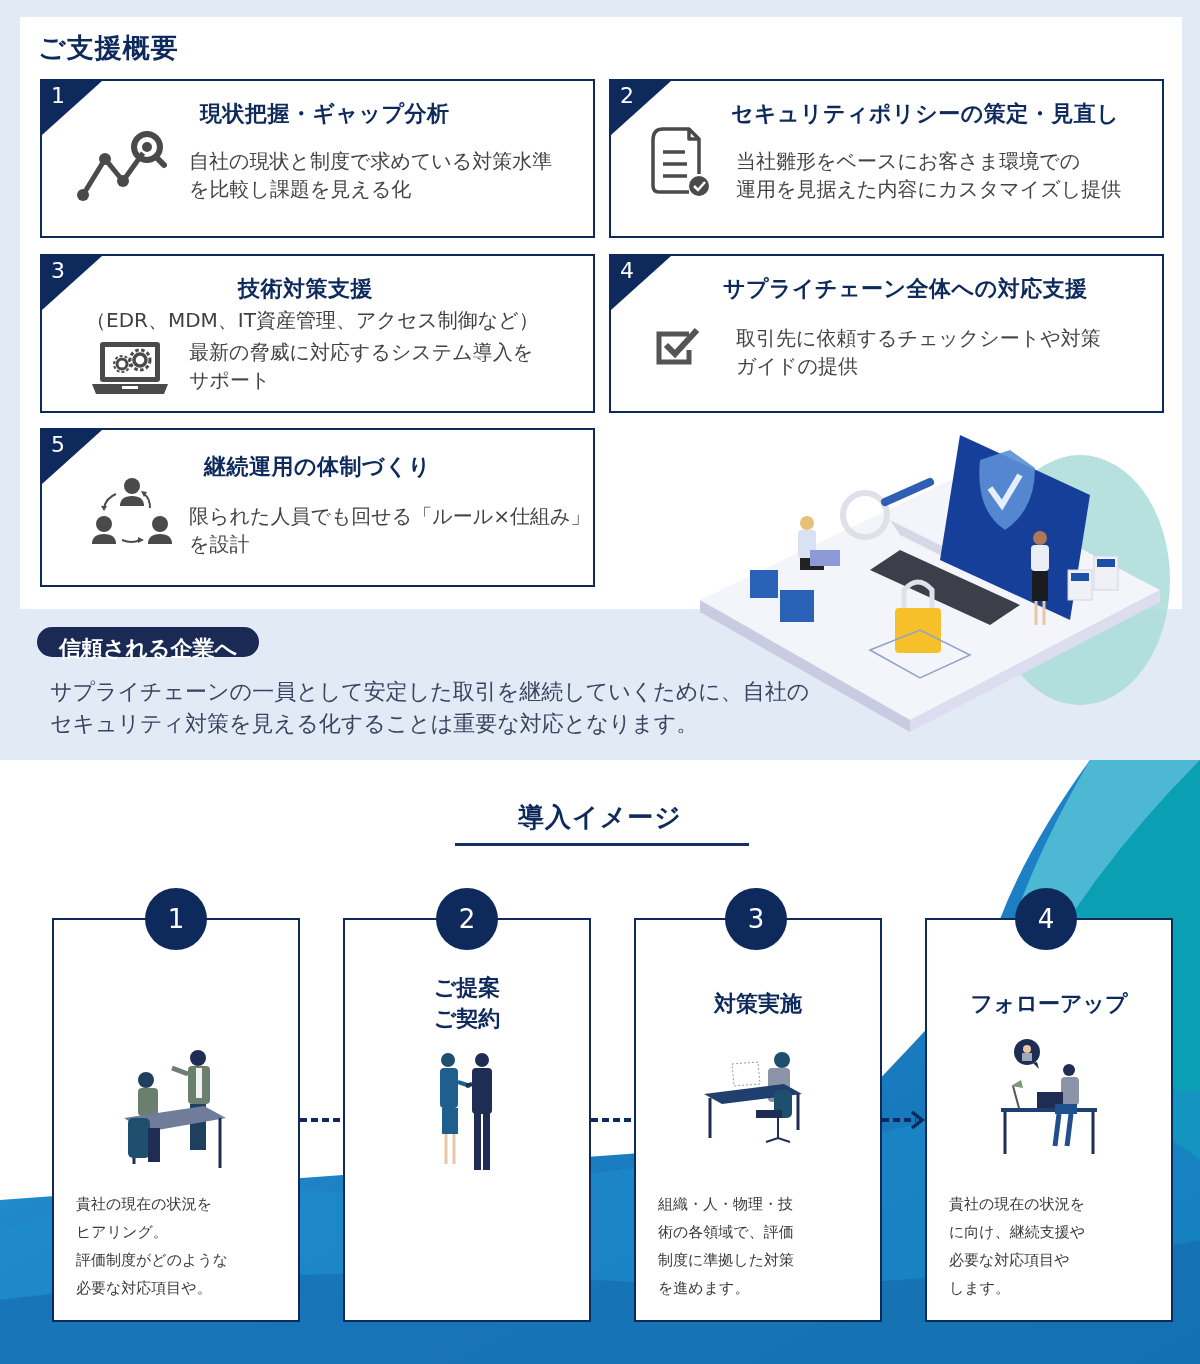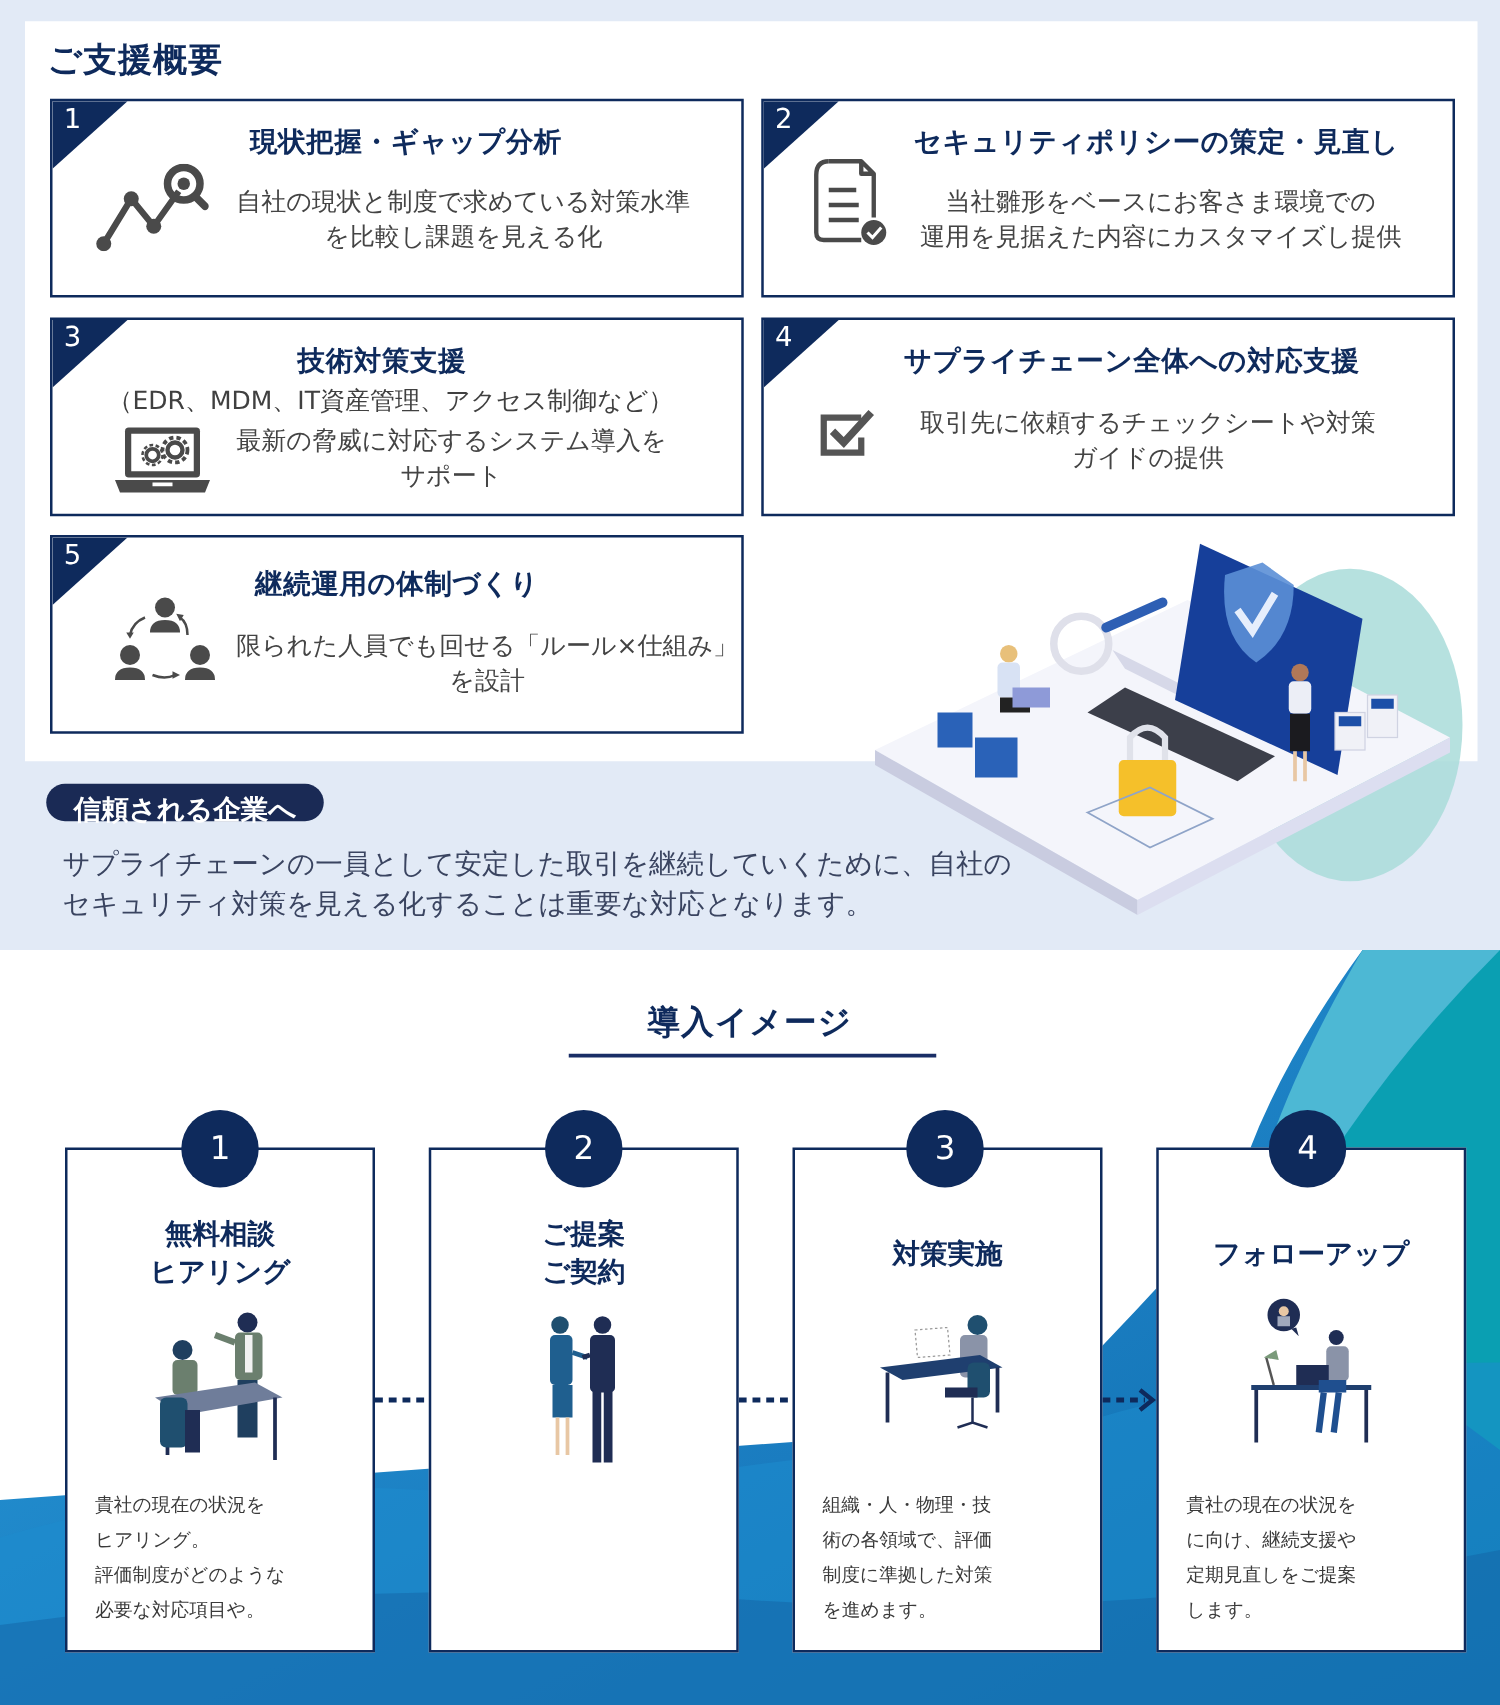--- a/index.html
+++ b/index.html
@@ -34,21 +34,21 @@
     position: absolute; left: 9px; top: 2px; color: #fff; font-size: 22px;
   }
   .card-title {
     position: absolute; font-size: 22px; font-weight: bold; color: #0e2a5c;
     white-space: nowrap; letter-spacing: 0.5px;
   }
   .card-sub {
     position: absolute; font-size: 20px; color: #404040; white-space: nowrap;
   }
   .card-text {
-    position: absolute; font-size: 20px; color: #444; line-height: 28px; text-align: center;
+    position: absolute; font-size: 20px; color: #444; line-height: 28px;
   }
   .card-icon { position: absolute; }
 
   .illustration { position: absolute; left: 690px; top: 420px; width: 490px; height: 330px; }
 
   .trust-badge {
     position: absolute; left: 37px; top: 627px; height: 30px; padding: 0 22px;
     background: #1a2a55; border-radius: 22px; color: #fff;
     font-size: 22px; font-weight: bold; line-height: 44px;
   }
@@ -256,24 +256,20 @@
 <div class="intro-underline"></div>
 
 <div class="connector" style="left:300px; width:44px;"></div>
 <div class="connector" style="left:591px; width:44px;"></div>
 <div class="connector" style="left:882px; width:34px;"></div>
 <svg style="position:absolute; left:908px; top:1110px; z-index:2;" width="18" height="20" viewBox="0 0 18 20">
   <polyline points="4,2 14,10 4,18" fill="none" stroke="#0e2a5c" stroke-width="3.5"></polyline>
 </svg>
 
 <div class="step-card" style="left:52px;">
-  <div class="step-title" style="top:52px;">
-    <div>無料相談</div>
-    <div>ヒアリング</div>
-  </div>
   <svg class="step-illust" style="top:128px;" width="112" height="122" viewBox="0 0 112 122">
     <circle cx="78" cy="10" r="8" fill="#1f2d54"></circle>
     <rect x="68" y="18" width="22" height="38" rx="4" fill="#6b7f6e"></rect>
     <rect x="76" y="20" width="6" height="30" fill="#f2f2f2"></rect>
     <line x1="68" y1="26" x2="52" y2="20" stroke="#6b7f6e" stroke-width="5"></line>
     <rect x="70" y="56" width="16" height="46" fill="#1f3f5f"></rect>
     <circle cx="26" cy="32" r="8" fill="#1f3f5f"></circle>
     <rect x="18" y="40" width="20" height="28" rx="4" fill="#6b7f6e"></rect>
     <polygon points="4,70 84,58 106,70 26,84" fill="#6f7d9a"></polygon>
     <line x1="14" y1="74" x2="14" y2="116" stroke="#1f2d54" stroke-width="3"></line>
@@ -353,17 +349,17 @@
     <rect x="4" y="70" width="96" height="4" fill="#1f3f6f"></rect>
     <line x1="8" y1="74" x2="8" y2="116" stroke="#1f2d54" stroke-width="3"></line>
     <line x1="96" y1="74" x2="96" y2="116" stroke="#1f2d54" stroke-width="3"></line>
     <rect x="58" y="66" width="22" height="10" fill="#1f4f8f"></rect>
     <line x1="62" y1="76" x2="58" y2="108" stroke="#1f4f8f" stroke-width="5"></line>
     <line x1="74" y1="76" x2="70" y2="108" stroke="#1f4f8f" stroke-width="5"></line>
   </svg>
   <div class="step-text">
     <div>貴社の現在の状況を</div>
     <div>に向け、継続支援や</div>
-    <div>定期見直しをご提案</div>
+    <div>必要な対応項目や</div>
     <div>します。</div>
   </div>
 </div>
 <div class="step-circle" style="left:1015px;">4</div>
 
 </body></html>

